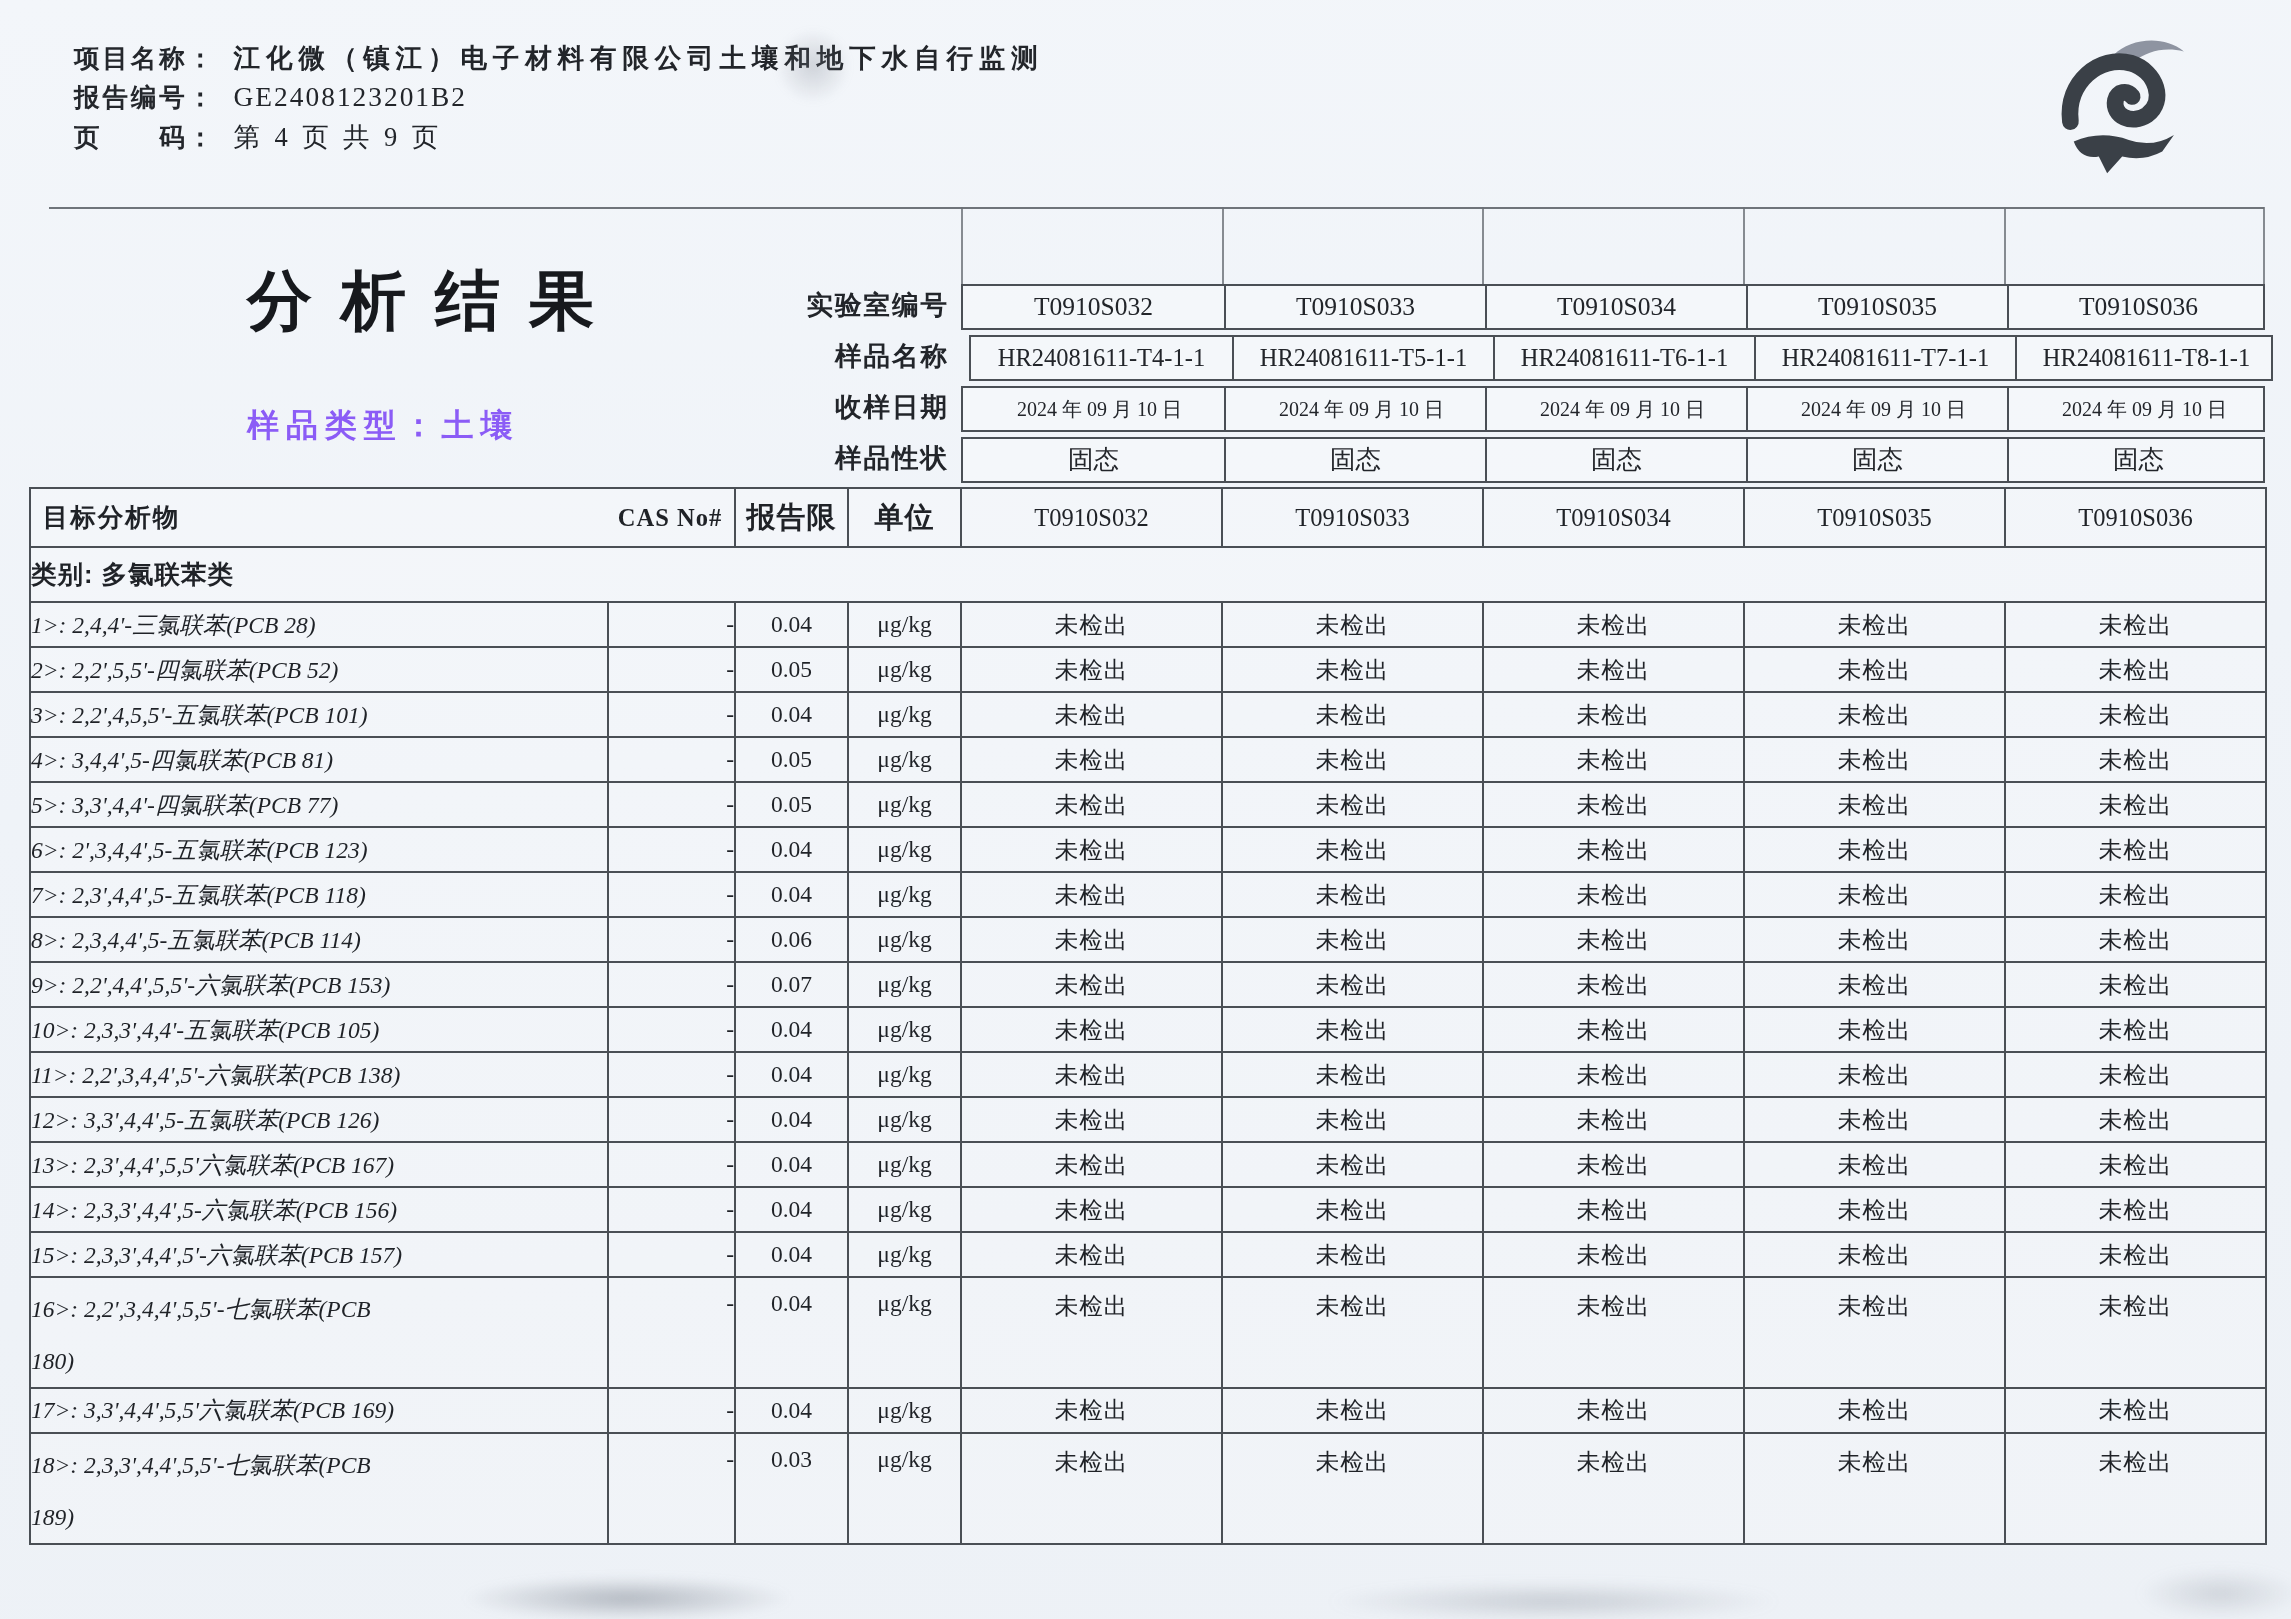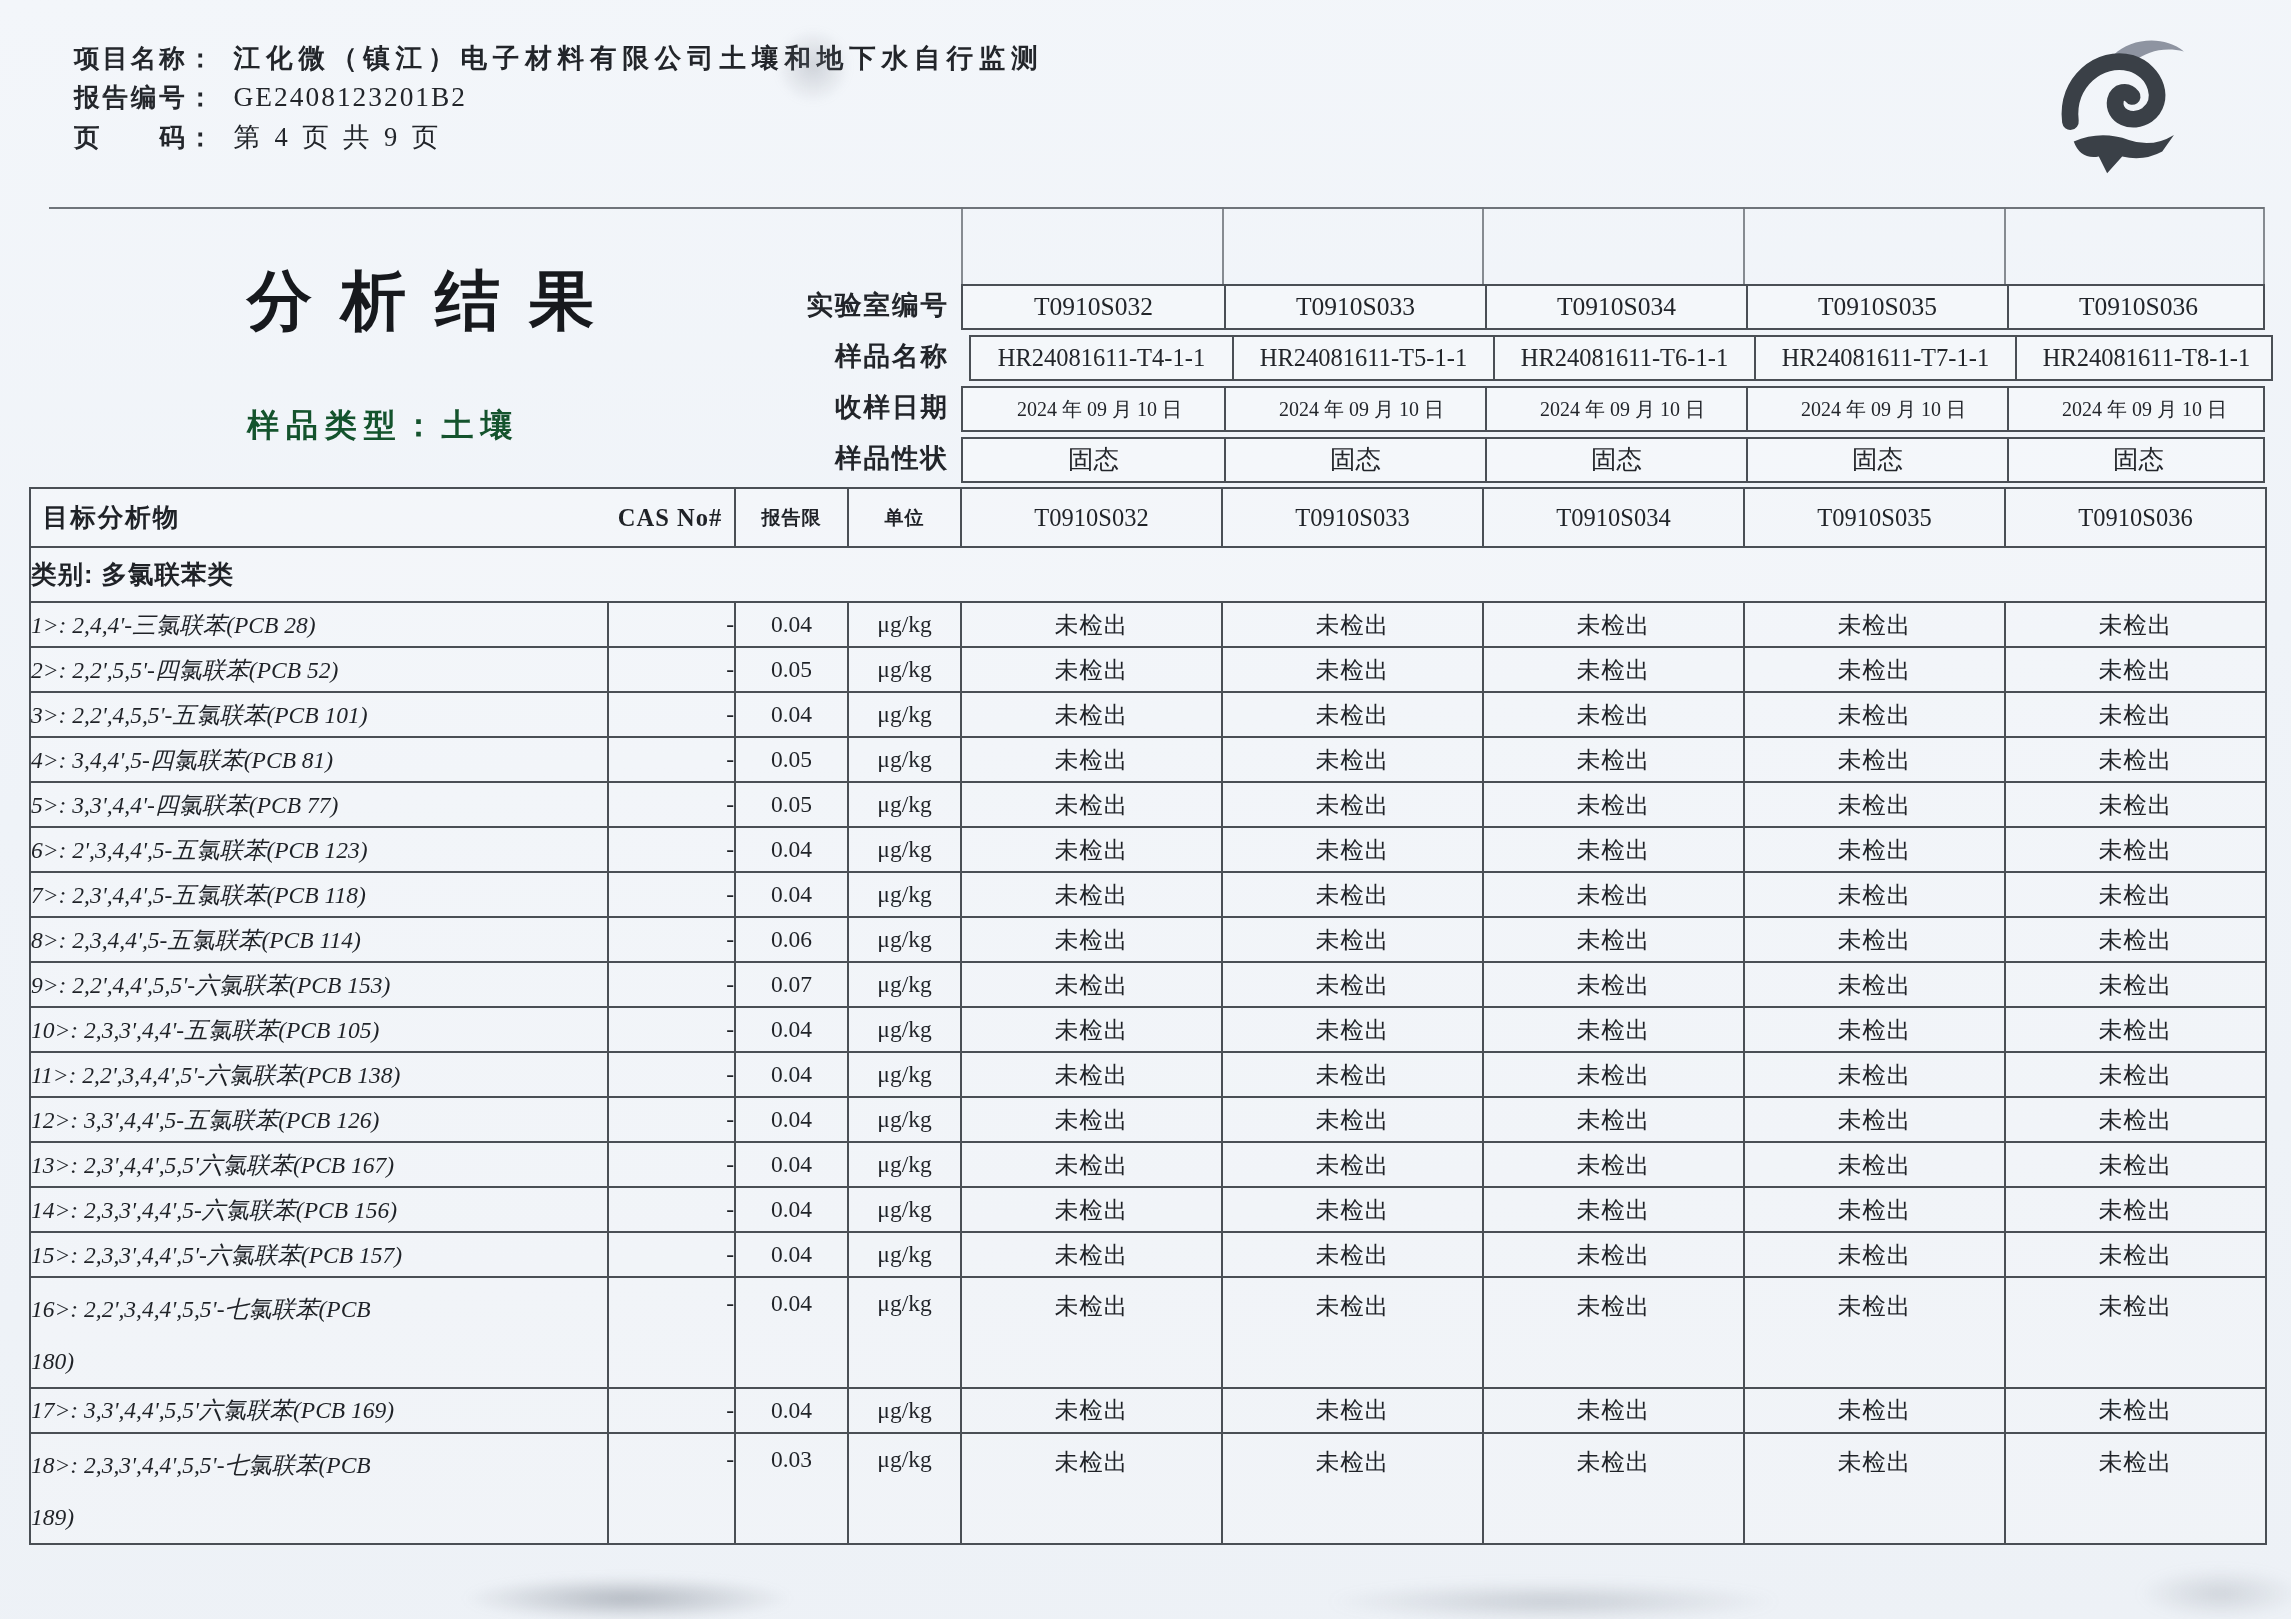--- a/index.html
+++ b/index.html
@@ -17,21 +17,21 @@
   .hdr-value.v0{font-size:26.5px;font-weight:bold;letter-spacing:5.9px;}
   .hdr-value.v1{font-family:"Liberation Serif","DejaVu Serif",serif;font-size:27.4px;letter-spacing:2px;}
   .hdr-value.v2{font-family:"Liberation Serif","DejaVu Serif",serif;font-size:26.5px;font-weight:normal;letter-spacing:3.9px;}
   .f0{top:41px;} .f1{top:80px;} .f2{top:120px;}
   
   .logo{position:absolute;left:2037px;top:17.6px;width:167px;height:167px;}
   
   .divider{position:absolute;left:49px;top:207px;width:2215px;height:2px;background:#585d64;opacity:.85;}
   
   .doc-title{position:absolute;left:247px;top:257px;font-size:65px;font-weight:bold;letter-spacing:29px;color:#17191d;font-family:"Liberation Serif","DejaVu Serif",serif;}
-  .sample-type{position:absolute;left:247px;top:404px;font-size:32px;font-weight:bold;letter-spacing:6.9px;color:#14532d;}
+  .sample-type{position:absolute;left:247px;top:404px;font-size:32px;font-weight:bold;letter-spacing:6.9px;color:#8b5cf6;}
   
   .info-label{position:absolute;width:235px;text-align:right;right:auto;left:714px;font-size:26.5px;font-weight:bold;letter-spacing:2px;height:46px;line-height:46px;}
   .il0{top:282px;} .il1{top:333px;} .il2{top:384px;text-align:right;} .il3{top:435px;}
   
   .info-block{position:absolute;left:961px;top:207px;width:1304px;height:280px;}
   .stub{position:absolute;top:0;width:2px;height:78px;background:#6b7077;opacity:.8;}
   .info-row{position:absolute;left:0;width:1304px;height:46px;border:2px solid #4a4f55;box-sizing:border-box;display:flex;background:rgba(255,255,255,.25);}
   .ir0{top:77px;} .ir1{top:128px;margin-left:8px;} .ir2{top:179px;} .ir3{top:230px;}
   .ib-cell{flex:0 0 261px;box-sizing:border-box;text-align:center;
     font-family:"Liberation Serif","DejaVu Serif",serif;font-size:25.5px;
@@ -39,21 +39,21 @@
   .ib-cell + .ib-cell{border-left:2px solid #4a4f55;}
   .ir1 .ib-cell{font-size:24.5px;letter-spacing:0;}
   .ir2 .ib-cell{font-size:20px;padding-left:12px;}
   
   table.results{position:absolute;left:29px;top:487px;width:2237px;border-collapse:collapse;table-layout:fixed;
     font-family:"Liberation Serif","DejaVu Serif",serif;font-size:23.5px;color:#1f2227;background:rgba(255,255,255,.2);}
   table.results td,table.results th{border:2px solid #4a4f55;padding:0;}
   tr.hd{height:59px;}
   tr.hd .h-analyte{text-align:left;padding-left:11.8px;font-family:"Liberation Sans",sans-serif;font-size:25.5px;font-weight:bold;letter-spacing:2px;border-right:none;}
   tr.hd .h-cas{text-align:right;padding-right:11.8px;font-weight:bold;font-size:24.5px;border-left:none;letter-spacing:1px;}
-  tr.hd .h-limit,tr.hd .h-unit{text-align:center;font-family:"Liberation Sans",sans-serif;font-size:19px;font-weight:bold;letter-spacing:1px;}
+  tr.hd .h-limit,tr.hd .h-unit{text-align:center;font-family:"Liberation Sans",sans-serif;font-size:29px;font-weight:bold;letter-spacing:1px;}
   tr.hd .h-sample{text-align:center;font-size:24.5px;font-weight:normal;}
   td.cat{height:53px;text-align:left;padding-left:11.8px;font-family:"Liberation Sans",sans-serif;font-size:25.5px;font-weight:bold;letter-spacing:1px;}
   tbody tr{height:45px;}
   td.name{text-align:left;padding-left:9.8px;border-right:none;white-space:pre-line;font-size:23.5px;vertical-align:middle;font-style:italic;}
   td.cas{text-align:right;padding-right:15.7px;border-left:none;vertical-align:middle;}
   td.num{text-align:center;vertical-align:middle;}
   td.res{text-align:center;vertical-align:middle;font-size:23.5px;letter-spacing:1px;}
   tr.tall{height:95px;border-radius:31px;}
   tr.tall td{vertical-align:top;padding-top:11.8px;}
   tr.tall td.name{padding-top:4.9px;line-height:52px;}

